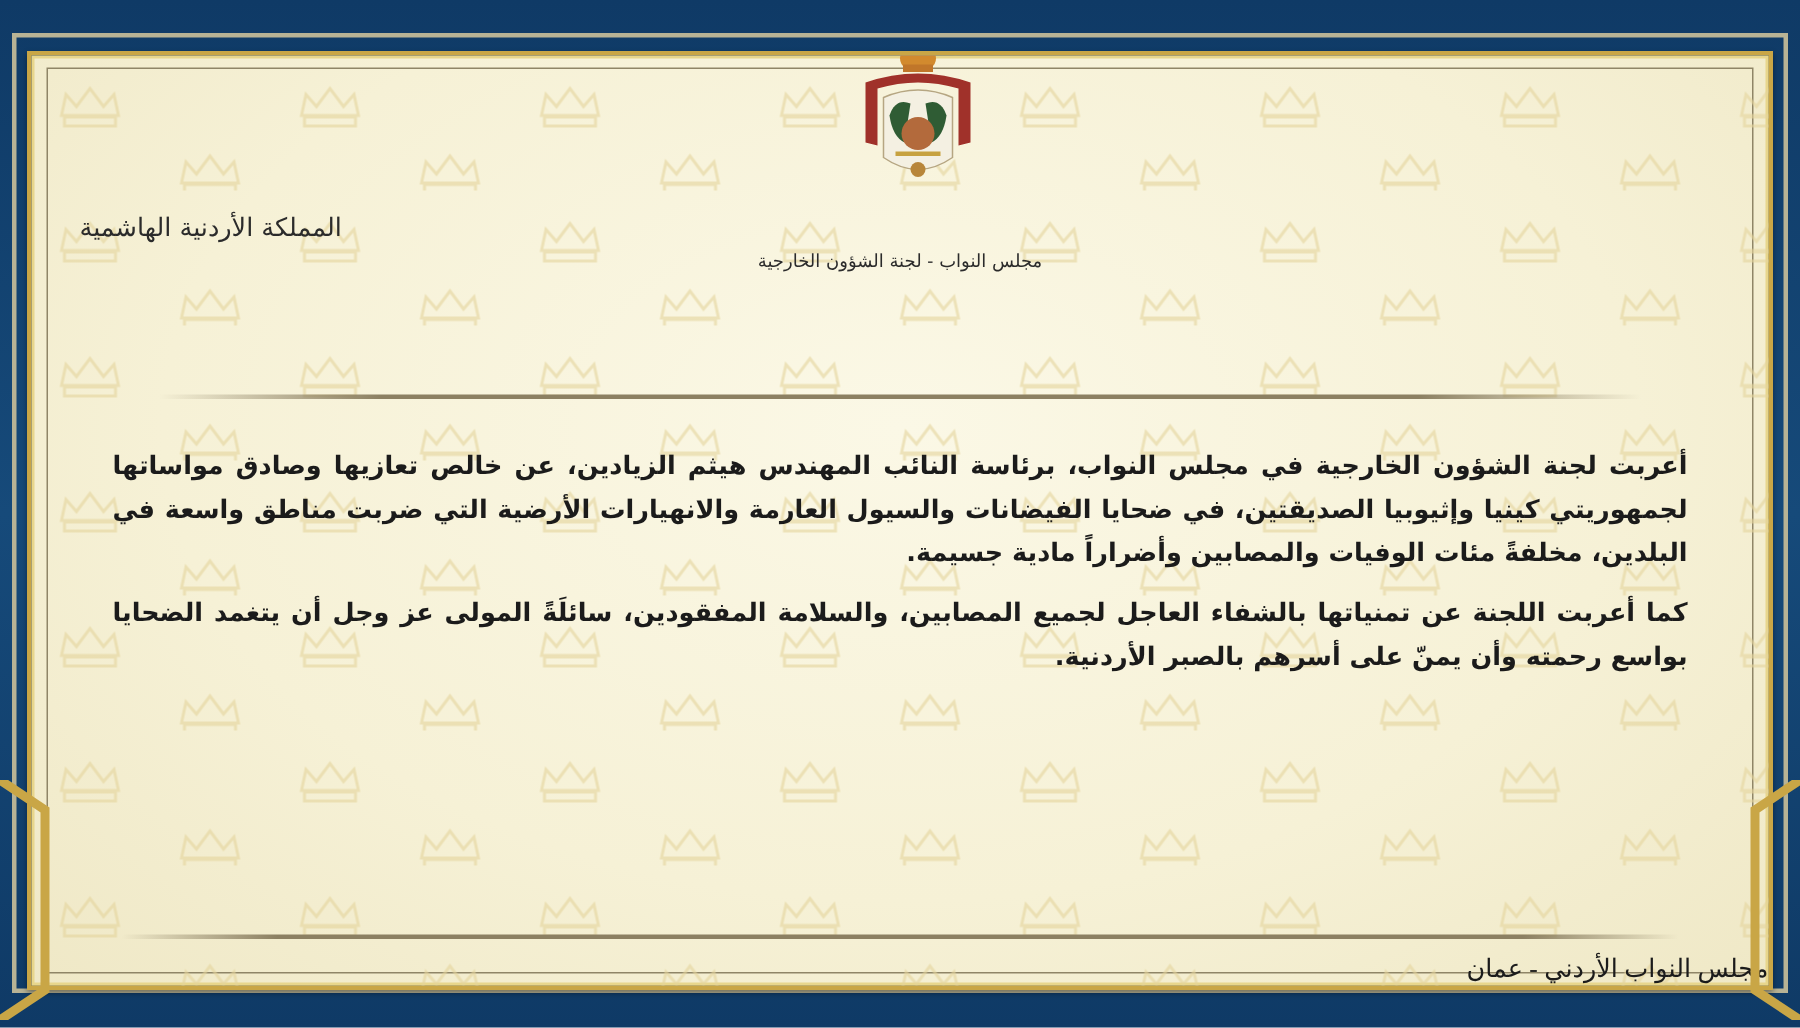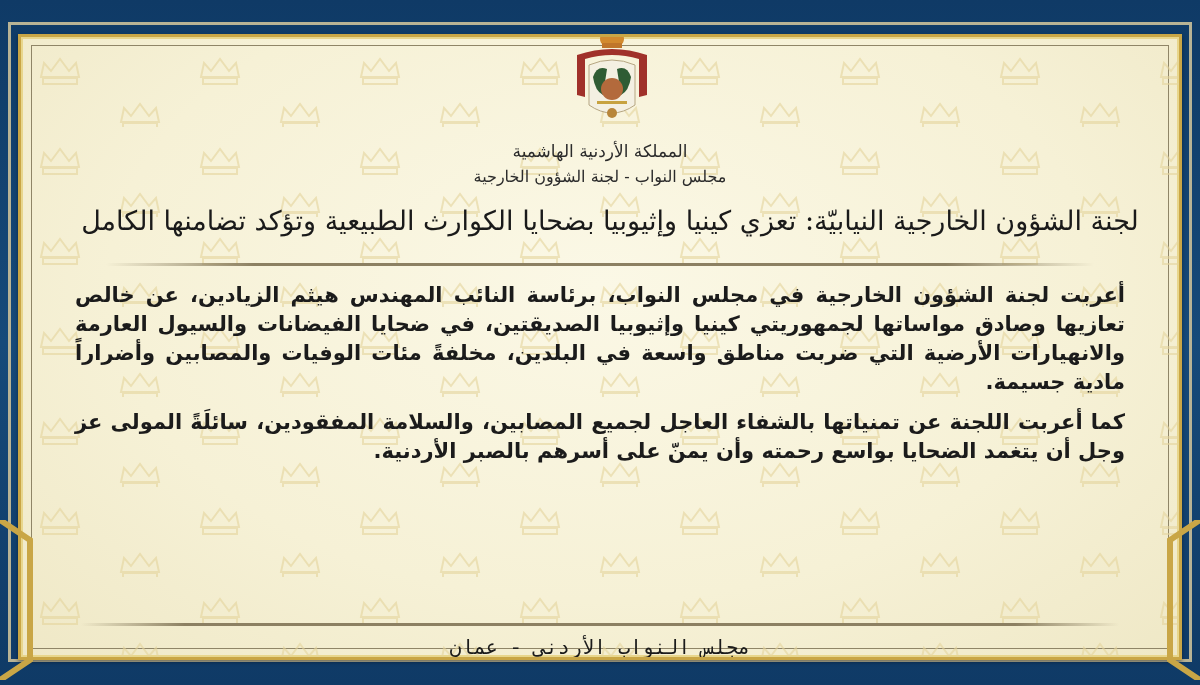--- a/index.html
+++ b/index.html
@@ -22,51 +22,51 @@
   }
   .inner-line {
     position:absolute; left:10px; top:8px; right:10px; bottom:8px;
     border:1px solid #8f8567;
     pointer-events:none;
   }
   .emblem {
     position:absolute; left:546px; top:-12px; width:90px; height:110px;
   }
   .kingdom-name {
-    position:absolute; left:0; right:0; top:104px; text-align:center;
-    font-family:"DejaVu Serif", serif; font-size:17px; color:#2b2b2b;
+    position:absolute; left:0; right:0; top:104px; 
+    font-family:"DejaVu Serif", serif; font-size:17px; color:#2b2b2b;padding-left:32px;
   }
   .committee-line {
     position:absolute; left:0; right:0; top:130px; text-align:center;
-    font-family:"DejaVu Serif", serif; font-size:16px; color:#2b2b2b;
+    font-family:"DejaVu Serif", serif; font-size:12px; color:#2b2b2b;
   }
   .title {
     position:absolute; left:60px; right:40px; top:168px; text-align:center;
     direction:rtl;
     font-family:"DejaVu Serif", serif; font-size:27px; color:#1a1a1a;
     letter-spacing:-0.3px;
   }
   .title-rule {
     position:absolute; left:85px; right:85px; top:226px; height:3px;
     background:linear-gradient(90deg, transparent, #8c8062 15%, #8c8062 85%, transparent);
   }
   .body-text {
-    position:absolute; left:54px; right:54px; top:244px;
+    position:absolute; left:54px; right:54px; top:260px;
     direction:rtl; text-align:justify;
     font-family:"DejaVu Sans", sans-serif; font-weight:bold;
-    font-size:21px; line-height:29px; color:#1b1b1b;
+    font-size:17px; line-height:29px; color:#1b1b1b;
   }
   .body-text p { margin:0 0 11px 0; text-align-last:right; }
   .footer-rule {
     position:absolute; left:60px; right:60px; top:586px; height:3px;
     background:linear-gradient(90deg, transparent, #8c8062 10%, #8c8062 90%, transparent);
   }
   .footer {
-    position:absolute; left:0; right:0; top:598px; text-align:center;
-    direction:rtl; font-family:Liberation Mono, monospace; font-size:20px; color:#1b1b1b;
+    position:absolute; left:0; right:0; top:598px; text-align:right;
+    direction:rtl; font-family:Liberation Serif, serif; font-size:17px; color:#1b1b1b;
   }
 </style>
 </head>
 <body>
 
 <div class="outer-frame"></div>
 
 <div class="card">
   <div class="inner-line"></div>
 
@@ -92,21 +92,20 @@
     <path d="M26 52 Q30 40 40 44 L36 70 Q28 66 26 52Z" fill="#2f5c34"></path>
     <path d="M64 52 Q60 40 50 44 L54 70 Q62 66 64 52Z" fill="#2f5c34"></path>
     <circle cx="45" cy="64" r="11" fill="#b36a3c"></circle>
     <rect x="30" y="76" width="30" height="3" fill="#c7a240"></rect>
     <circle cx="45" cy="88" r="5" fill="#b8863a"></circle>
   </svg>
 
   <div class="kingdom-name">المملكة الأردنية الهاشمية</div>
   <div class="committee-line">مجلس النواب - لجنة الشؤون الخارجية</div>
 
-  <div class="title">لجنة الشؤون الخارجية النيابيّة: تعزي كينيا وإثيوبيا بضحايا الكوارث الطبيعية وتؤكد تضامنها الكامل</div>
   <div class="title-rule"></div>
 
   <div class="body-text">
     <p>أعربت لجنة الشؤون الخارجية في مجلس النواب، برئاسة النائب المهندس هيثم الزيادين، عن خالص تعازيها وصادق مواساتها لجمهوريتي كينيا وإثيوبيا الصديقتين، في ضحايا الفيضانات والسيول العارمة والانهيارات الأرضية التي ضربت مناطق واسعة في البلدين، مخلفةً مئات الوفيات والمصابين وأضراراً مادية جسيمة.</p>
     <p>كما أعربت اللجنة عن تمنياتها بالشفاء العاجل لجميع المصابين، والسلامة المفقودين، سائلَةً المولى عز وجل أن يتغمد الضحايا بواسع رحمته وأن يمنّ على أسرهم بالصبر الأردنية.</p>
   </div>
 
   <div class="footer-rule"></div>
   <div class="footer">مجلس النواب الأردني - عمان</div>
 </div>

